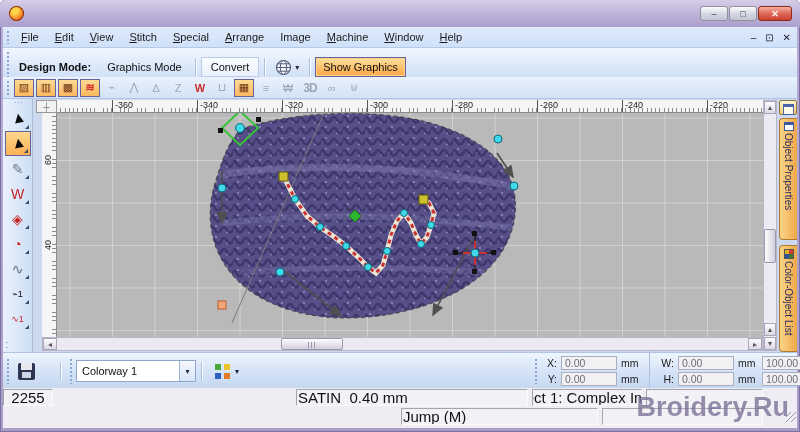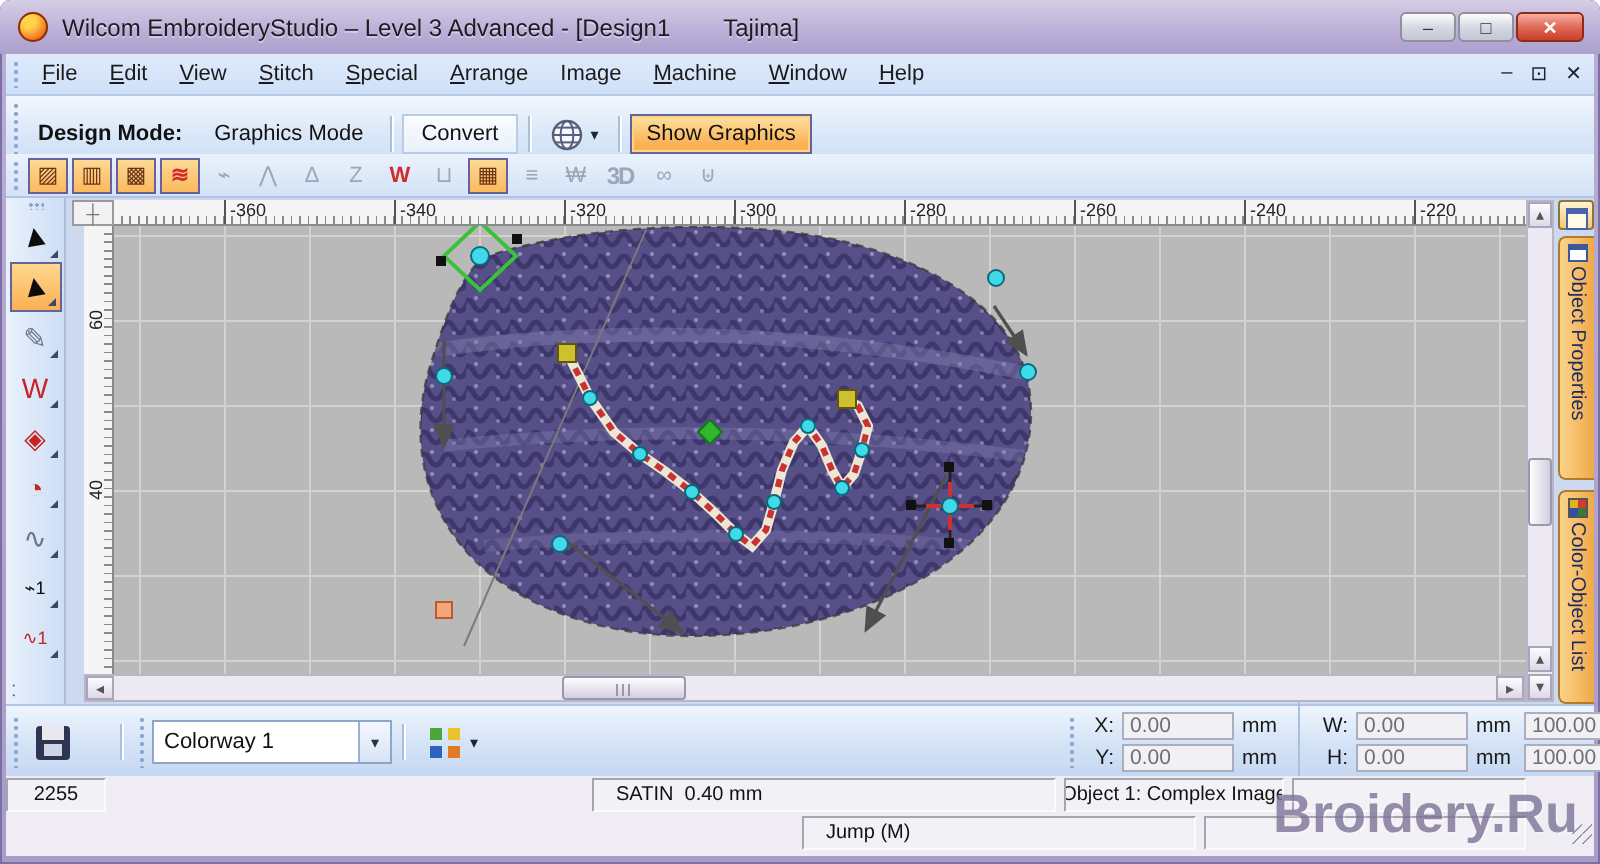--- a/index.html
+++ b/index.html
@@ -139,36 +139,35 @@
   .tlab { width:16px; text-align:right; }
   .tfield { width:56px; height:14px; background:#f1f1f4; border:1px solid #adadc0; color:#6e6e78;
     font-size:10.5px; padding:0 3px; font-family:"Liberation Sans",sans-serif; }
   .tunit { width:20px; }
   .tsep { width:1px; height:24px; background:#aabfdd; margin:0 4px; }
   .pctfield { width:48px; }
 
   
   .statusbar { top:388px; height:40px; background:#efedf3; }
   .scell { position:absolute; height:17px; background:#f2f1f5; border:1px solid;
-    border-color:#a6a4b0 #fbfafc #fbfafc #a6a4b0; font-size:10px; color:#111;
-    display:flex; align-items:center; padding:0 11px; overflow:hidden; white-space:pre; }
+    border-color:#a6a4b0 #fbfafc #fbfafc #a6a4b0; font-size:15px; color:#111;
+    display:flex; align-items:center; padding:0 1px; overflow:hidden; white-space:pre; }
   .watermark { position:absolute; right:8px; top:4px; font-size:27px; font-weight:bold; color:#7d7398;
     opacity:.8; letter-spacing:0; text-shadow:1px 1px 0 #ffffff55; }
   .rgrip { position:absolute; right:1px; bottom:6px; width:10px; height:10px;
     background-image:linear-gradient(135deg,transparent 0 50%,#9a93ad 50% 60%,transparent 60%);
     background-size:5px 5px; }
 </style>
 </head>
 <body>
 
 <div class="frame">
 
   <div class="titlebar">
     <div class="app-icon"></div>
-    <div class="title-text">Wilcom EmbroideryStudio – Level 3 Advanced - [Design1        Tajima]</div>
     <div class="winbtns">
       <div class="wbtn">
           <span>–</span>
         </div>
       <div class="wbtn">
           <span>□</span>
         </div>
       <div class="wbtn close">
           <span>✕</span>
         </div>

